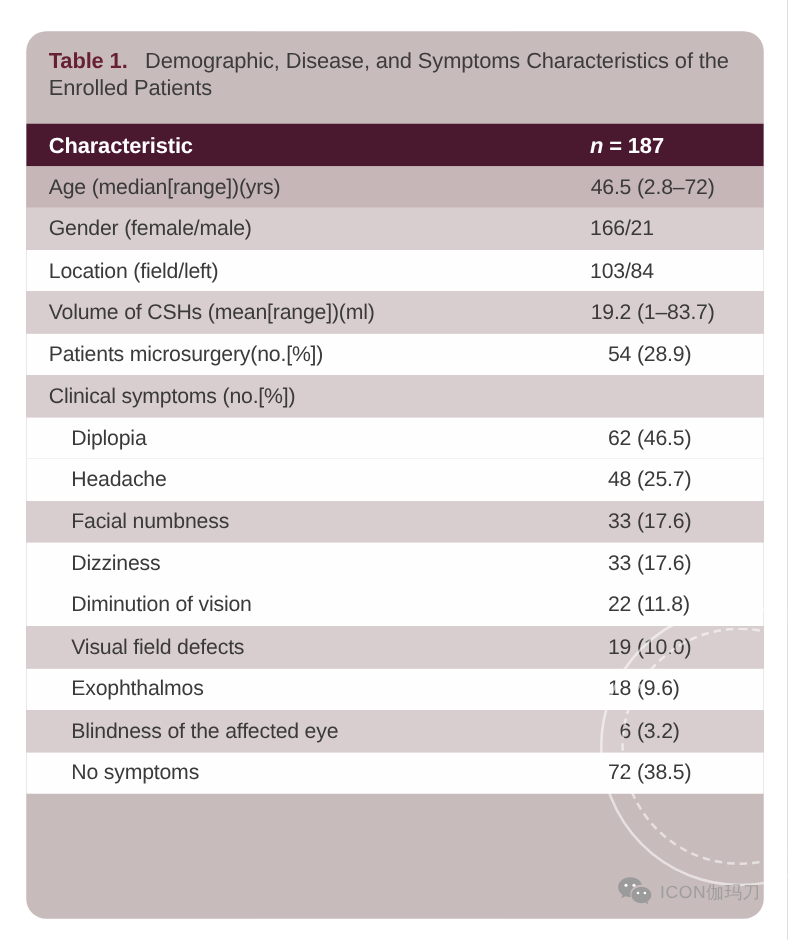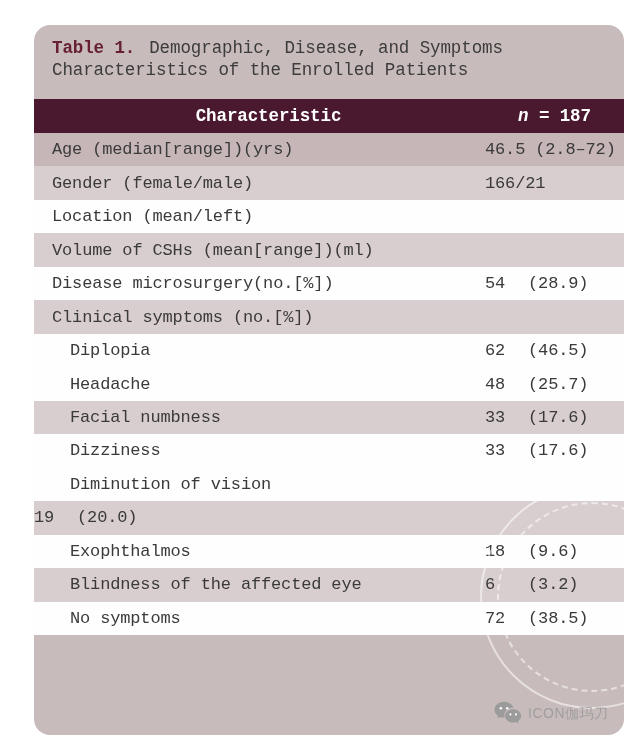--- a/index.html
+++ b/index.html
@@ -2,49 +2,49 @@
 <html style="--container_bg: #c8bbbb; --header_bg: #4a1930; --row_dark: #c6b6b7; --row_shade: #d9cecf; --row_white: #fefefe; --ink: #3a3a3a; --title_text: #3c3c3c; --table_label: #661f33; --wm_gray: #9e9e9e;"><head>
 <meta charset="utf-8">
 <style>
   html,body{margin:0;padding:0;}
   body{
     width:630px;height:752px;position:relative;background:#ffffff;
     font-family:"Liberation Sans", sans-serif;overflow:hidden;
     -webkit-font-smoothing:antialiased;
   }
   .table-card{
-    position:absolute;left:34px;top:25px;width:590px;height:710px;
-    background:var(--container_bg);border-radius:16px;overflow:hidden;font-family:Liberation Mono, monospace;
+    position:absolute;left:21px;top:25px;width:590px;height:710px;
+    background:var(--container_bg);border-radius:16px;overflow:hidden;
   }
   .caption{
     padding:12px 18px 0 18px;height:62px;
     font-size:17.5px;line-height:22px;color:var(--title_text);
     letter-spacing:-0.1px;
   }
   .caption .tbl-label{
     font-weight:bold;color:var(--table_label);margin-right:14px;
   }
   .head-row{
     height:34px;background:var(--header_bg);display:flex;align-items:center;
-    color:#ffffff;font-size:17.5px;font-weight:600;letter-spacing:-0.1px;text-align:center;
+    color:#ffffff;font-size:17.5px;font-weight:600;letter-spacing:-0.1px;
   }
   .head-row .c1{flex:1 1 auto;padding-left:18px;}
   .head-row .c2{width:139px;flex:0 0 139px;white-space:pre;font-weight:600;}
   .head-row .c2 .nsym{font-style:italic;}
   .rows{display:block;}
   .row{
     height:33.47px;display:flex;align-items:center;background:var(--row_white);
     font-size:17px;color:var(--ink);letter-spacing:-0.15px;
   }
   .row.shade{background:var(--row_shade);}
   .row.dark{background:var(--row_dark);}
   .row .lbl{flex:1 1 auto;padding-left:18px;}
   .row.indent .lbl{padding-left:36px;}
   .row .val{width:139px;flex:0 0 139px;white-space:pre;}
-  .row .val .num{display:inline-block;min-width:33px;}
+  .row .val .num{display:inline-block;min-width:33px;text-align:right;}
   
   .stamp-outer{
     position:absolute;left:480px;top:485px;width:220px;height:220px;
     border:2px solid rgba(255,255,255,0.55);border-radius:50%;
     pointer-events:none;z-index:5;
   }
   .stamp-inner{
     position:absolute;left:497px;top:502px;width:186px;height:186px;
     border:2px dashed rgba(255,255,255,0.55);border-radius:50%;
     pointer-events:none;z-index:5;
@@ -76,29 +76,31 @@
     <div class="lbl">Age (median[range])(yrs)</div>
     <div class="val"><span class="num">46.5</span><span> (2.8–72)</span></div>
   </div>
 
   <div class="row shade">
     <div class="lbl">Gender (female/male)</div>
     <div class="val"><span class="num">166/21</span><span></span></div>
   </div>
 
   <div class="row">
-    <div class="lbl">Location (mean/left)</div>
+    <div class="lbl">Location (field/left)</div>
+    <div class="val"><span class="num">103/84</span><span></span></div>
   </div>
 
   <div class="row shade">
     <div class="lbl">Volume of CSHs (mean[range])(ml)</div>
+    <div class="val"><span class="num">19.2</span><span> (1–83.7)</span></div>
   </div>
 
   <div class="row">
-    <div class="lbl">Disease microsurgery(no.[%])</div>
+    <div class="lbl">Patients microsurgery(no.[%])</div>
     <div class="val"><span class="num">54</span><span> (28.9)</span></div>
   </div>
 
   <div class="row shade">
     <div class="lbl">Clinical symptoms (no.[%])</div>
     <div class="val"><span class="num"></span><span></span></div>
   </div>
 
   <div class="row indent">
     <div class="lbl">Diplopia</div>
@@ -117,24 +119,26 @@
   </div>
 
   <div class="row indent">
     <div class="lbl">Dizziness</div>
     <div class="val"><span class="num">33</span><span> (17.6)</span></div>
   </div>
 
 
   <div class="row indent">
     <div class="lbl">Diminution of vision</div>
+    <div class="val"><span class="num">22</span><span> (11.8)</span></div>
   </div>
 
   <div class="row shade indent">
-    <div class="val"><span class="num">19</span><span> (20.0)</span></div>
+    <div class="lbl">Visual field defects</div>
+    <div class="val"><span class="num">19</span><span> (10.0)</span></div>
   </div>
 
   <div class="row indent">
     <div class="lbl">Exophthalmos</div>
     <div class="val"><span class="num">18</span><span> (9.6)</span></div>
   </div>
 
   <div class="row shade indent">
     <div class="lbl">Blindness of the affected eye</div>
     <div class="val"><span class="num">6</span><span> (3.2)</span></div>

